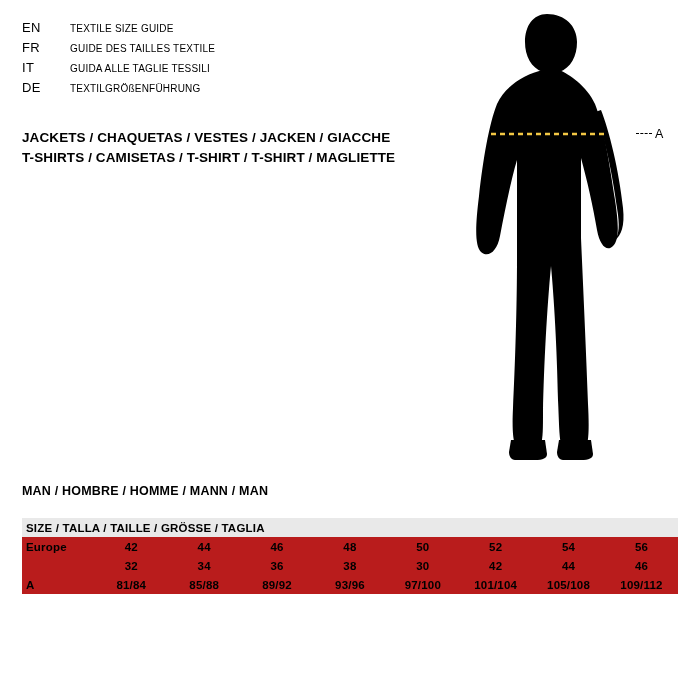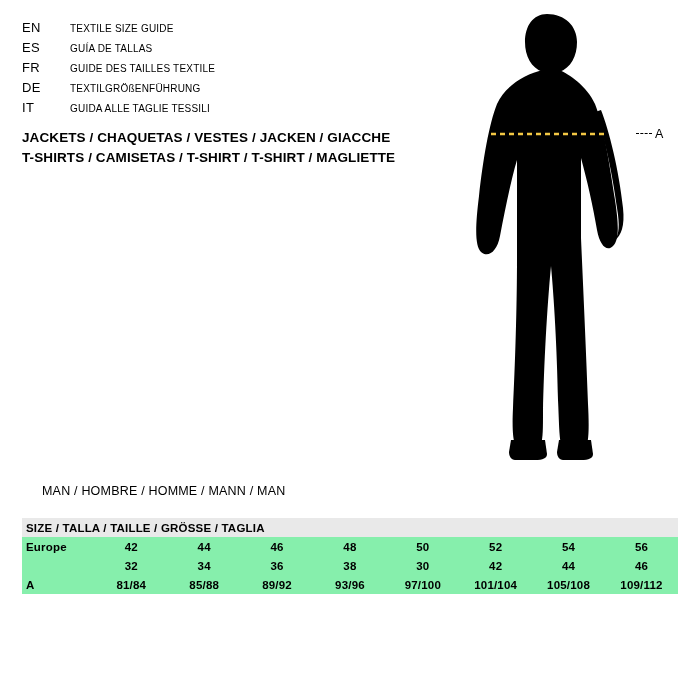--- a/index.html
+++ b/index.html
@@ -81,23 +81,22 @@
     width: 16px;
     border-top: 1.5px dashed #000;
   }
 
   
   .man-title {
     position: absolute;
     left: 22px;
     top: 484px;
     font-size: 12.5px;
-    font-weight: normal;
-    letter-spacing: 0.2px;
-    margin-left: 20px;
+    font-weight: bold;
+    letter-spacing: 0.2px;
   }
 
   table.size-table {
     position: absolute;
     left: 22px;
     top: 518px;
     width: 656px;
     border-collapse: collapse;
     table-layout: fixed;
   }
@@ -107,21 +106,21 @@
     padding: 0;
     text-align: center;
     letter-spacing: 0.2px;
     font-weight: bold;
   }
   table.size-table td.rowhead {
     text-align: left;
     padding-left: 4px;
     width: 90px;
   }
-  tr.band td { background: #86efac; }
+  tr.band td { background: #b91c1c; }
   tr.band-title td {
     background: #e9e9e9;
     text-align: left;
     padding-left: 4px;
     font-size: 11.5px;
   }
 
   .footnote {
     position: absolute;
     left: 22px;
@@ -134,34 +133,30 @@
 <body>
 
 <div class="page">
 
   <div class="lang-block">
     <div class="lang-row">
       <div class="lang-code">EN</div>
       <div class="lang-text">TEXTILE SIZE GUIDE</div>
     </div>
     <div class="lang-row">
-      <div class="lang-code">ES</div>
-      <div class="lang-text">GUÍA DE TALLAS</div>
-    </div>
-    <div class="lang-row">
       <div class="lang-code">FR</div>
       <div class="lang-text">GUIDE DES TAILLES TEXTILE</div>
     </div>
     <div class="lang-row">
+      <div class="lang-code">IT</div>
+      <div class="lang-text">GUIDA ALLE TAGLIE TESSILI</div>
+    </div>
+    <div class="lang-row">
       <div class="lang-code">DE</div>
       <div class="lang-text">TEXTILGRÖßENFÜHRUNG</div>
-    </div>
-    <div class="lang-row">
-      <div class="lang-code">IT</div>
-      <div class="lang-text">GUIDA ALLE TAGLIE TESSILI</div>
     </div>
   </div>
 
   <div class="cat-block">
     <div class="cat-line">JACKETS / CHAQUETAS / VESTES / JACKEN / GIACCHE</div>
     <div class="cat-line">T-SHIRTS / CAMISETAS / T-SHIRT / T-SHIRT / MAGLIETTE</div>
   </div>
 
   <div class="figure-wrap">
     <svg width="240" height="460" viewBox="0 0 240 460" xmlns="http://www.w3.org/2000/svg">

